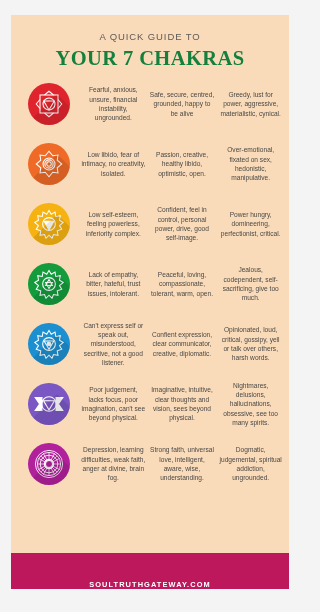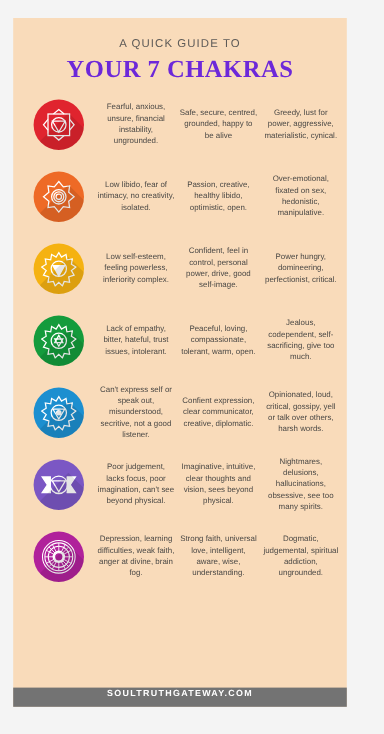--- a/index.html
+++ b/index.html
@@ -40,21 +40,21 @@
     letter-spacing: 0.9px;
     color: #5d5a57;
     font-weight: 400;
   }
   .title {
     margin-top: 5px;
     font-family: "Liberation Serif", serif;
     font-size: 20.5px;
     font-weight: 700;
     letter-spacing: 0.4px;
-    color: #6d28d9;
+    color: #15803d;
   }
 
   
   .col-heads {
     display: flex;
     margin-top: 14px;
     padding-left: 68px;
     padding-right: 4px;
   }
   .col-head {
@@ -110,24 +110,24 @@
     flex: 1;
     text-align: center;
     font-size: 6.6px;
     line-height: 1.42;
     color: #4a4845;
     padding: 0 2px;
   }
 
   
   .footer {
-    height: 16px;
-    background: #737373;
-    display: flex;
-    align-items: flex-start;
+    height: 36px;
+    background: #be185d;
+    display: flex;
+    align-items: flex-end;
     justify-content: center;
   }
   .footer-text {
     color: #ffffff;
     font-size: 7.4px;
     letter-spacing: 1.1px;
     font-weight: 700;
   }
 </style>
 </head>

